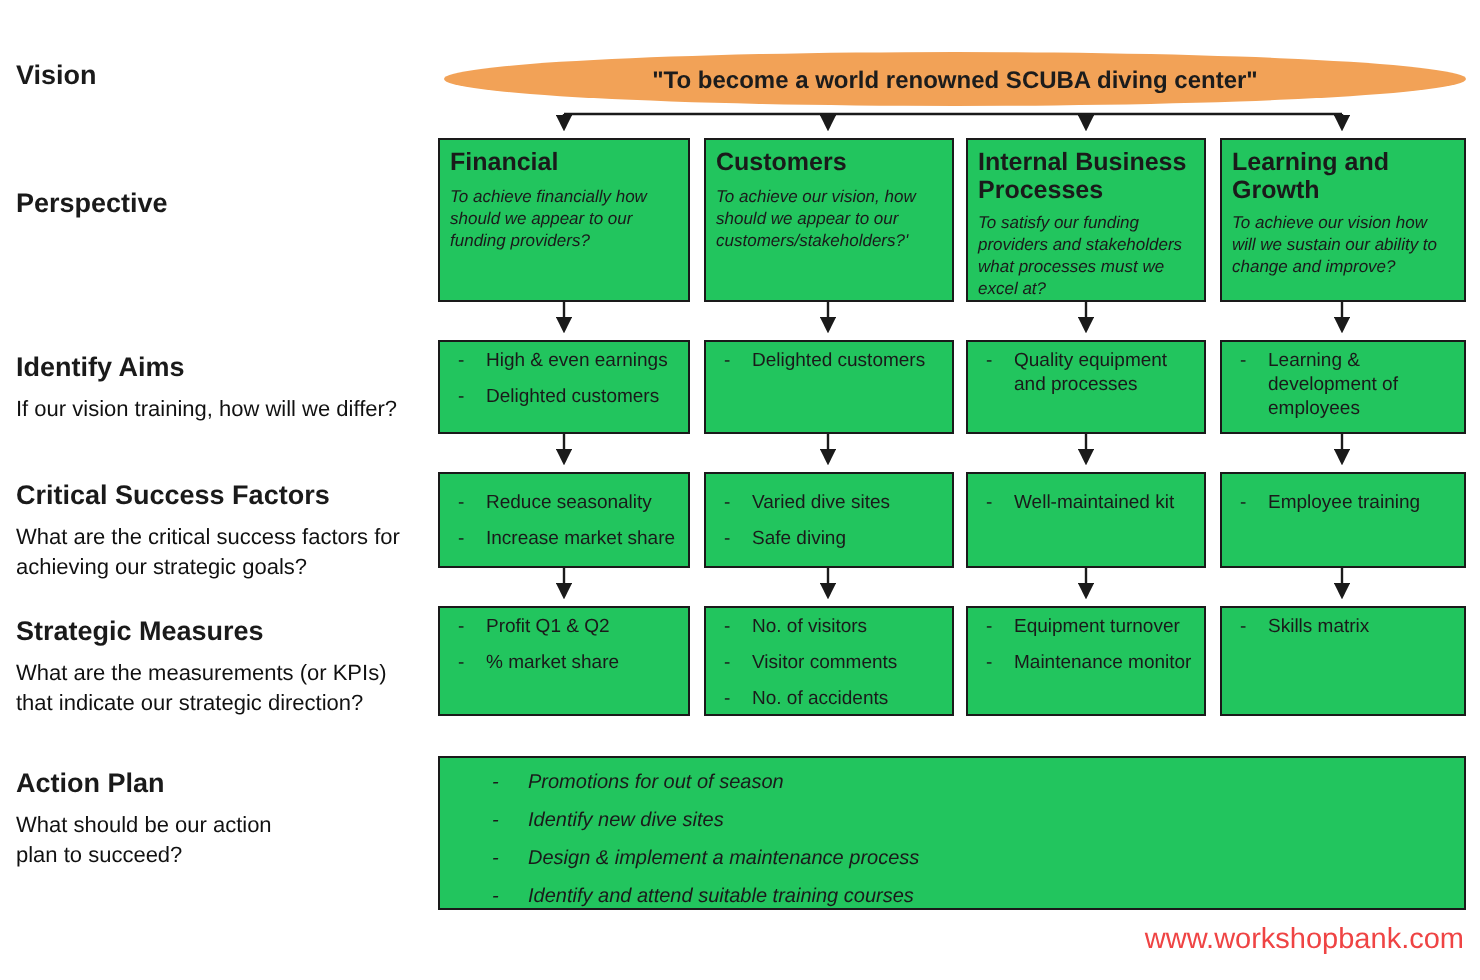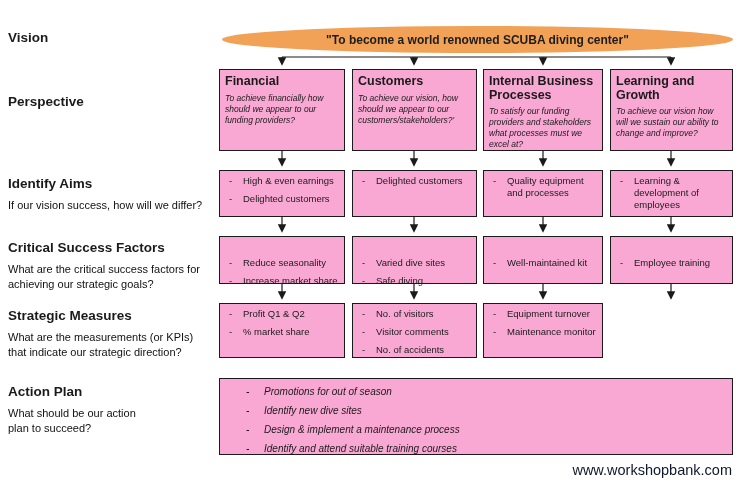--- a/index.html
+++ b/index.html
@@ -16,40 +16,40 @@
 
   
   .ellipse{position:absolute;left:222px;top:26px;width:511px;height:27px;border-radius:50%;
            background:#F2A257;display:flex;align-items:center;justify-content:center;}
   .ellipse span{font-size:12px;font-weight:bold;color:#1c1c1c;}
 
   
   .connectors{position:absolute;left:0;top:0;width:740px;height:490px;pointer-events:none;}
 
   
-  .box{position:absolute;border:1px solid #1a1a1a;background:#f9a8d4;box-sizing:border-box;}
+  .box{position:absolute;border:1px solid #1a1a1a;background:#22c55e;box-sizing:border-box;}
   .c0{left:219px;width:126px;}
   .c1{left:352px;width:125px;}
   .c2{left:483px;width:120px;}
   .c3{left:610px;width:123px;}
   .row-p{top:69px;height:82px;padding:5px 5px;}
   .row-a{top:170px;height:47px;padding:4px 3px;}
-  .row-c{top:236px;height:48px;padding:20px 3px;}
+  .row-c{top:236px;height:48px;padding:9px 3px;}
   .row-m{top:303px;height:55px;padding:4px 3px;}
   .action-box{left:219px;top:378px;width:514px;height:77px;padding:6px 4px;font-style:italic;}
 
   .box-title{font-size:12.5px;font-weight:bold;line-height:13.5px;margin-bottom:4px;}
   .box-question{font-size:8.5px;font-style:italic;line-height:11px;}
 
   .bullet{display:flex;font-size:9.5px;line-height:12px;margin-bottom:6px;}
   .bullet::before{content:"-";flex:0 0 auto;width:14px;padding-left:6px;}
   .action-box .bullet{font-size:10px;line-height:13px;}
   .action-box .bullet::before{padding-left:22px;width:18px;}
 
-  .footer{position:absolute;right:8px;top:462px;font-size:14.5px;color:#0f172a;}
+  .footer{position:absolute;right:8px;top:462px;font-size:14.5px;color:#ef4444;}
 </style>
 </head>
 <body>
 
 <div class="canvas">
 
   <svg class="connectors" width="740" height="490" viewBox="0 0 740 490">
     <defs>
       <marker id="arr" viewBox="0 0 10 10" refX="8" refY="5" markerWidth="7" markerHeight="7" orient="auto">
         <path d="M0,0 L10,5 L0,10 z" fill="#1a1a1a"></path>
@@ -80,21 +80,21 @@
   </svg>
 
   <div class="side" style="top:30px">
     <div class="side-title">Vision</div>
   </div>
   <div class="side" style="top:94px">
     <div class="side-title">Perspective</div>
   </div>
   <div class="side" style="top:176px">
     <div class="side-title">Identify Aims</div>
-    <p class="side-desc">If our vision success, how will we differ?</p>
+    <p class="side-desc">If our vision training, how will we differ?</p>
   </div>
   <div class="side" style="top:240px">
     <div class="side-title">Critical Success Factors</div>
     <p class="side-desc w-csf">What are the critical success factors for achieving our strategic goals?</p>
   </div>
   <div class="side" style="top:308px">
     <div class="side-title">Strategic Measures</div>
     <p class="side-desc w-sm">What are the measurements (or KPIs) that indicate our strategic direction?</p>
   </div>
   <div class="side" style="top:384px">
@@ -158,20 +158,23 @@
   </div>
   <div class="box row-m c1">
     <div class="bullet">No. of visitors</div>
     <div class="bullet">Visitor comments</div>
     <div class="bullet">No. of accidents</div>
   </div>
   <div class="box row-m c2">
     <div class="bullet">Equipment turnover</div>
     <div class="bullet">Maintenance monitor</div>
   </div>
+  <div class="box row-m c3">
+    <div class="bullet">Skills matrix</div>
+  </div>
 
   <div class="box action-box">
     <div class="bullet">Promotions for out of season</div>
     <div class="bullet">Identify new dive sites</div>
     <div class="bullet">Design &amp; implement a maintenance process</div>
     <div class="bullet">Identify and attend suitable training courses</div>
   </div>
 
   <div class="footer">www.workshopbank.com</div>
 

